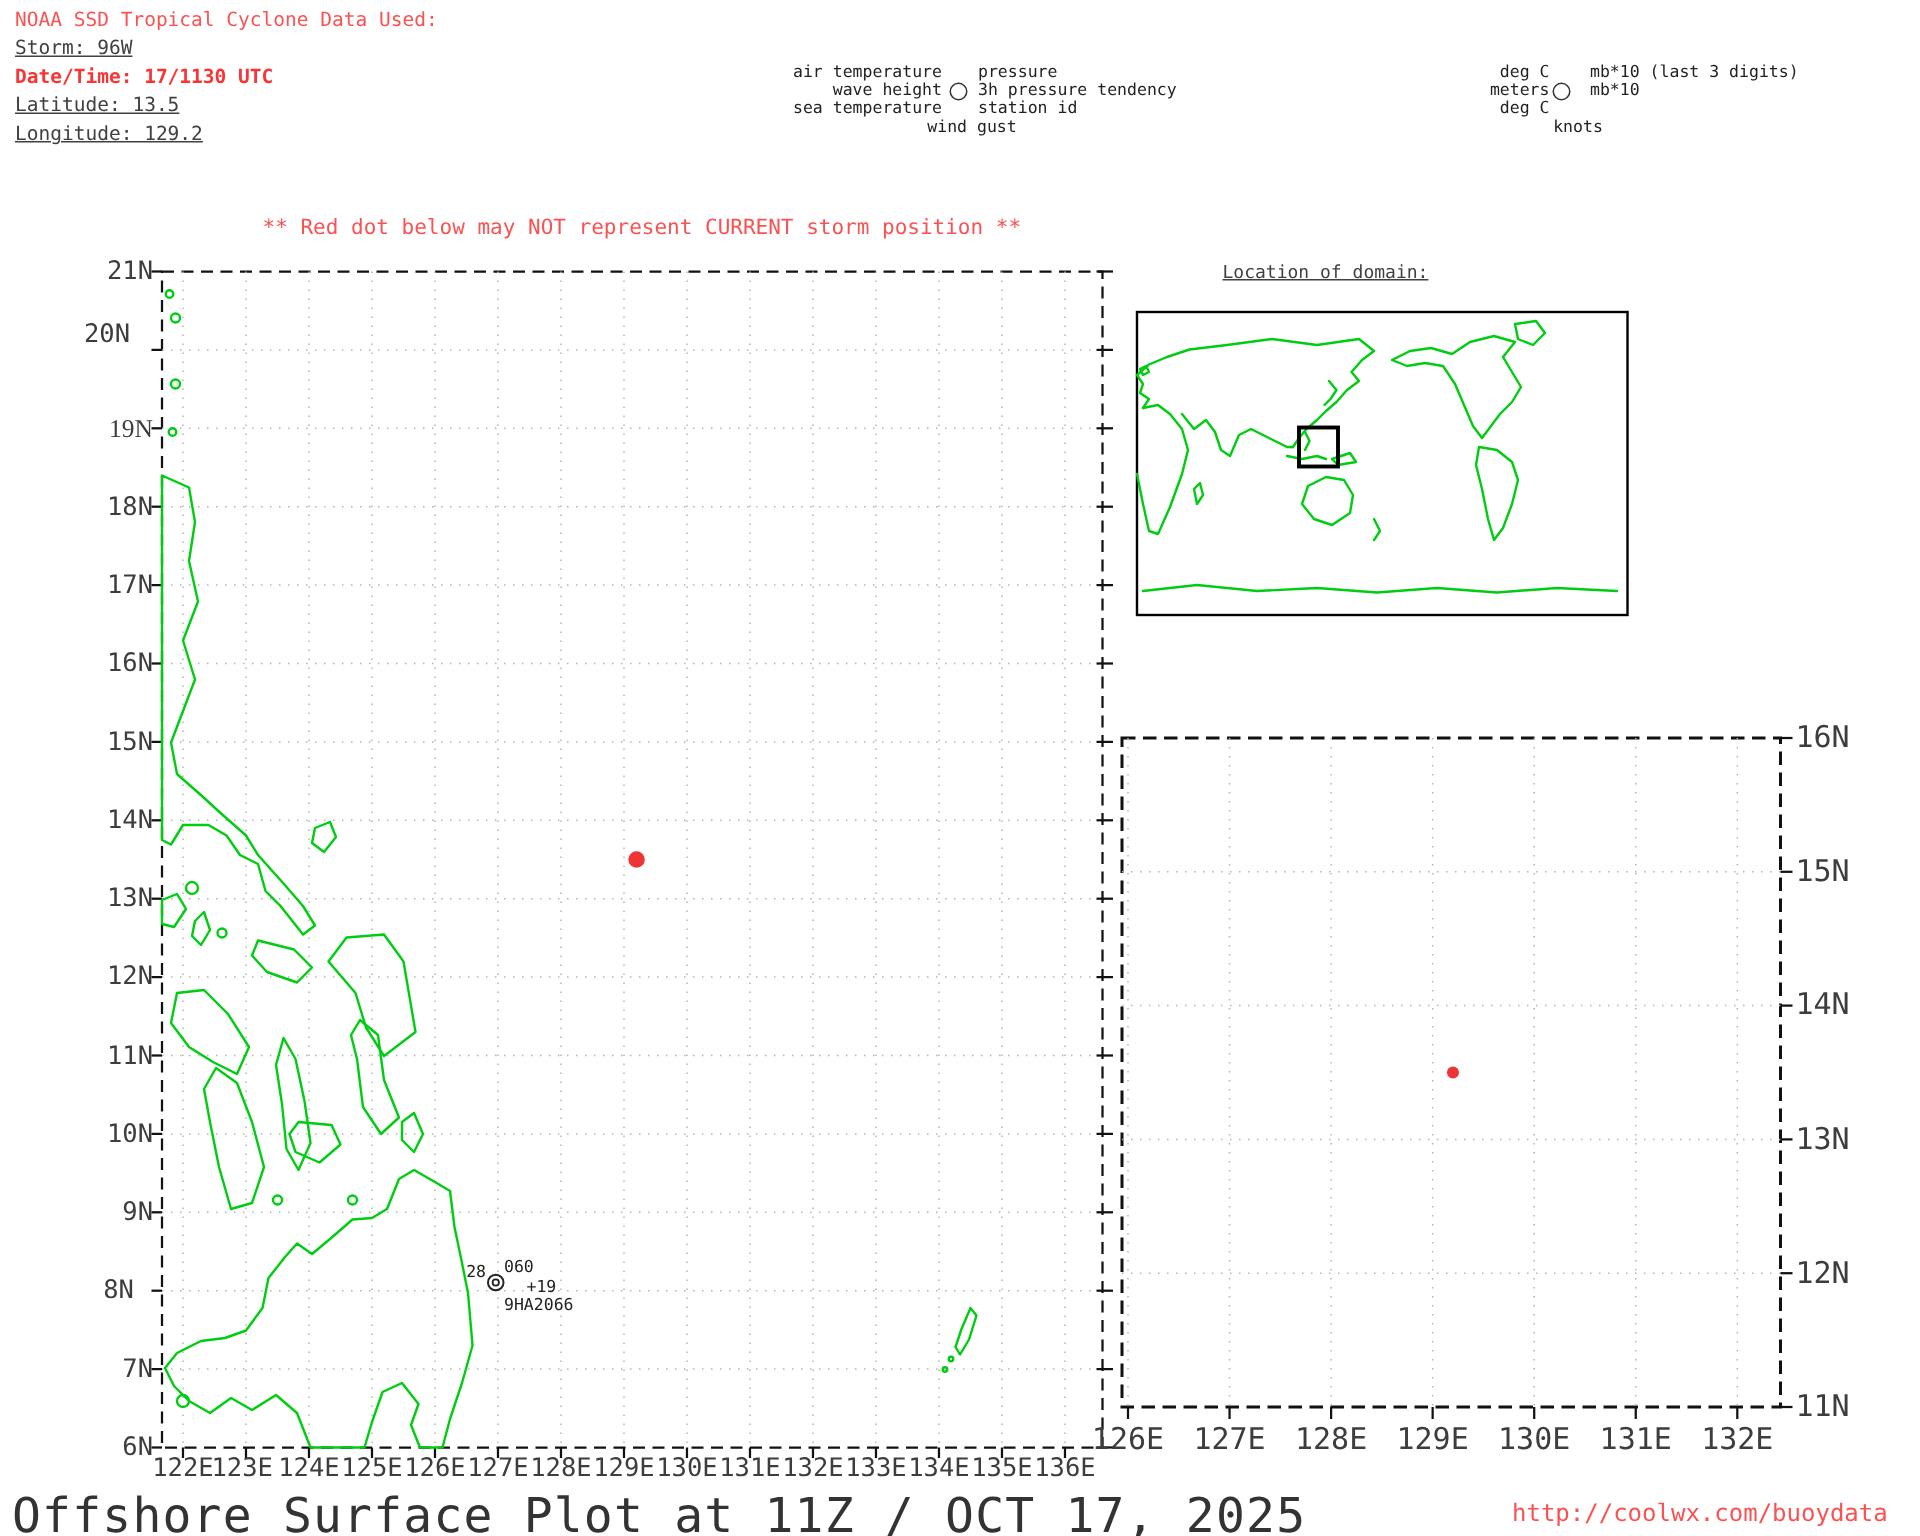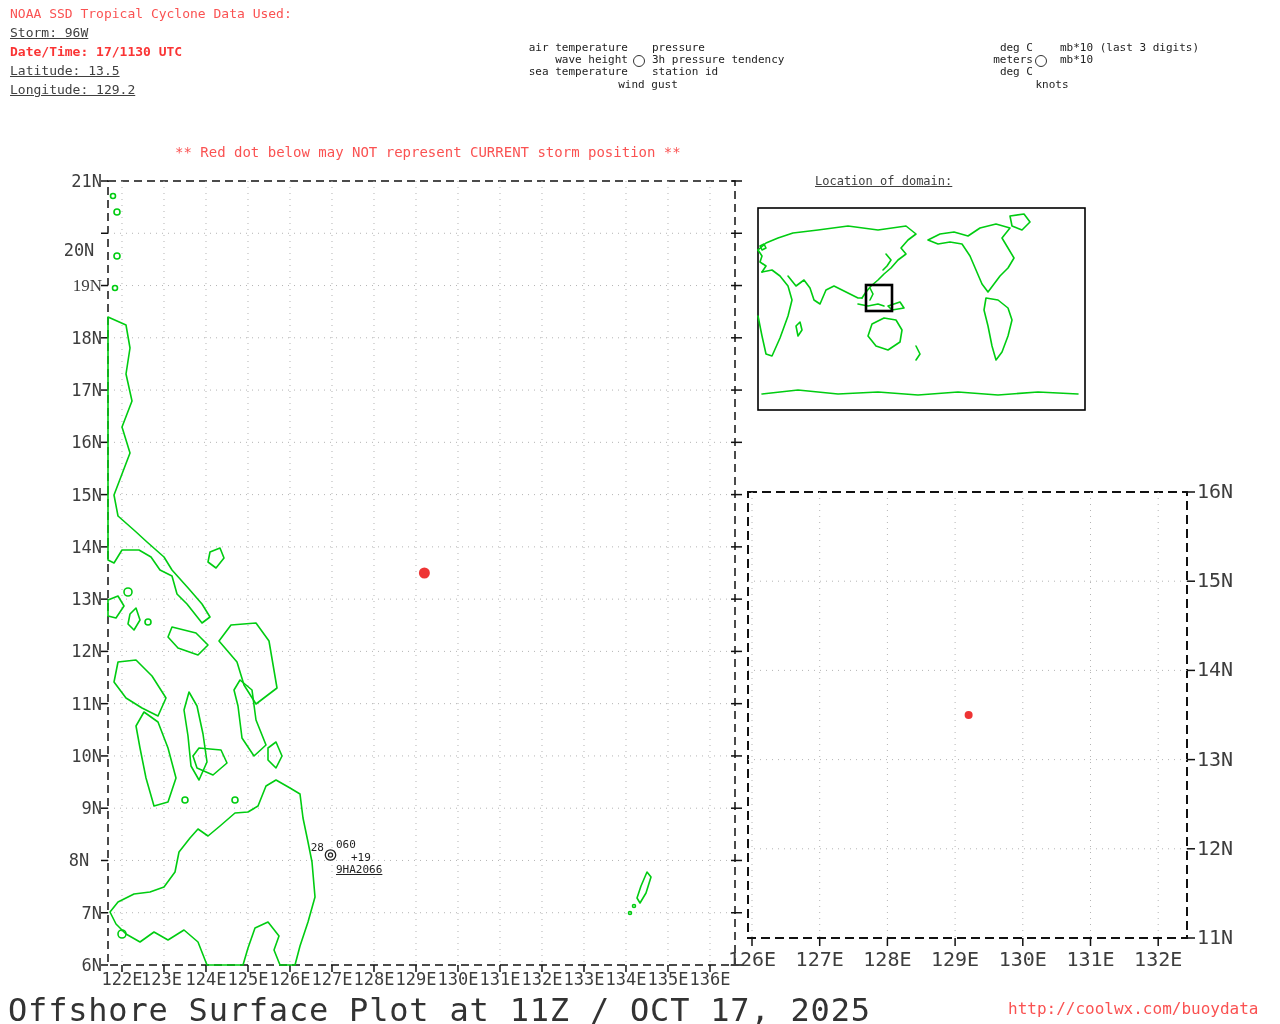--- a/index.html
+++ b/index.html
@@ -205,21 +205,21 @@
       <line x1="1187" y1="848.8" x2="1195" y2="848.8" class="tick"></line>
       <line x1="1187" y1="759.6" x2="1195" y2="759.6" class="tick"></line>
       <line x1="1187" y1="670.4" x2="1195" y2="670.4" class="tick"></line>
       <line x1="1187" y1="581.2" x2="1195" y2="581.2" class="tick"></line>
       <line x1="1187" y1="492" x2="1195" y2="492" class="tick"></line>
       <circle cx="968.6399999999992" cy="715" r="4" fill="#ee3434"></circle>
     </svg>
 
   <div id="labels">
       <div class="t axis" style="left: 56px; top: 171px; width: 46px; text-align: right;">21N</div>
-      <div class="t axis" style="left: 56px; top: 240px; width: 46px; text-align: center;">20N</div>
+      <div class="t axis" style="left: 56px; top: 213px; width: 46px; text-align: left;">20N</div>
       <div class="t axis" style="left: 56px; top: 275.533px; width: 46px; text-align: right; font-family: Liberation Serif, serif;">19N</div>
       <div class="t axis" style="left: 56px; top: 327.8px; width: 46px; text-align: right;">18N</div>
       <div class="t axis" style="left: 56px; top: 380.067px; width: 46px; text-align: right;">17N</div>
       <div class="t axis" style="left: 56px; top: 432.334px; width: 46px; text-align: right;">16N</div>
       <div class="t axis" style="left: 56px; top: 484.6px; width: 46px; text-align: right;">15N</div>
       <div class="t axis" style="left: 56px; top: 536.867px; width: 46px; text-align: right;">14N</div>
       <div class="t axis" style="left: 56px; top: 589.134px; width: 46px; text-align: right;">13N</div>
       <div class="t axis" style="left: 56px; top: 641.4px; width: 46px; text-align: right;">12N</div>
       <div class="t axis" style="left: 56px; top: 693.667px; width: 46px; text-align: right;">11N</div>
       <div class="t axis" style="left: 56px; top: 745.934px; width: 46px; text-align: right;">10N</div>
@@ -253,18 +253,18 @@
       <div class="t zaxis" style="left: 860.4px; top: 948px; width: 54px; text-align: center;">128E</div>
       <div class="t zaxis" style="left: 928.1px; top: 948px; width: 54px; text-align: center;">129E</div>
       <div class="t zaxis" style="left: 995.8px; top: 948px; width: 54px; text-align: center;">130E</div>
       <div class="t zaxis" style="left: 1063.5px; top: 948px; width: 54px; text-align: center;">131E</div>
       <div class="t zaxis" style="left: 1131.2px; top: 948px; width: 54px; text-align: center;">132E</div>
     </div>
 
   <div class="t stn" style="left:296px;top:842px;width:28px;text-align:right;">28</div>
   <div class="t stn" style="left:336px;top:839px;">060</div>
   <div class="t stn" style="left:351px;top:852px;">+19</div>
-  <div class="t stn red" style="left:336px;top:864px;text-decoration:underline;">9HA2066</div>
+  <div class="t stn red" style="left:336px;top:864px;">9HA2066</div>
 
   <div class="t title" style="left:8px;top:992px;">Offshore Surface Plot at 11Z / OCT 17, 2025</div>
   <a class="t url red" style="left:1008px;top:1000px;text-decoration:none;">http://coolwx.com/buoydata</a>
 
 </div>
 
 </body></html>

